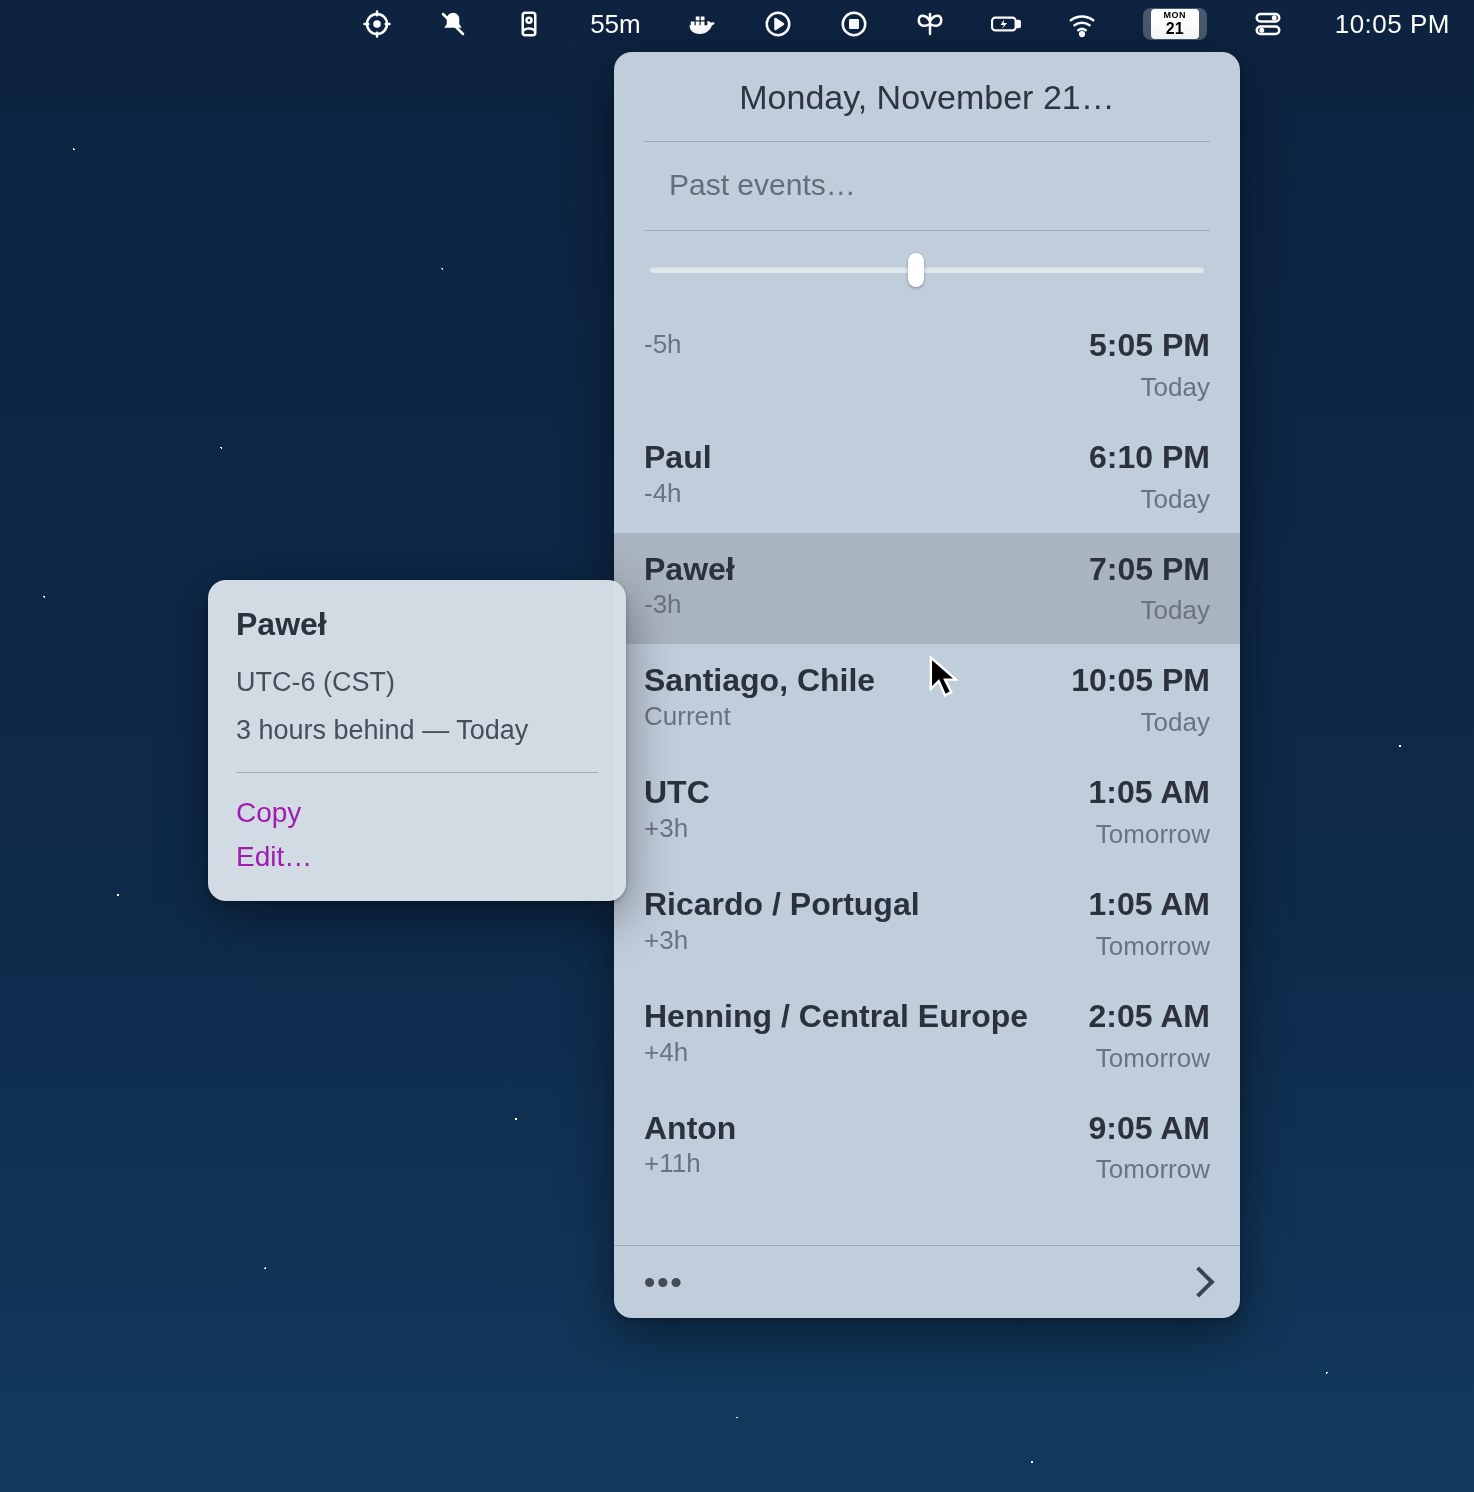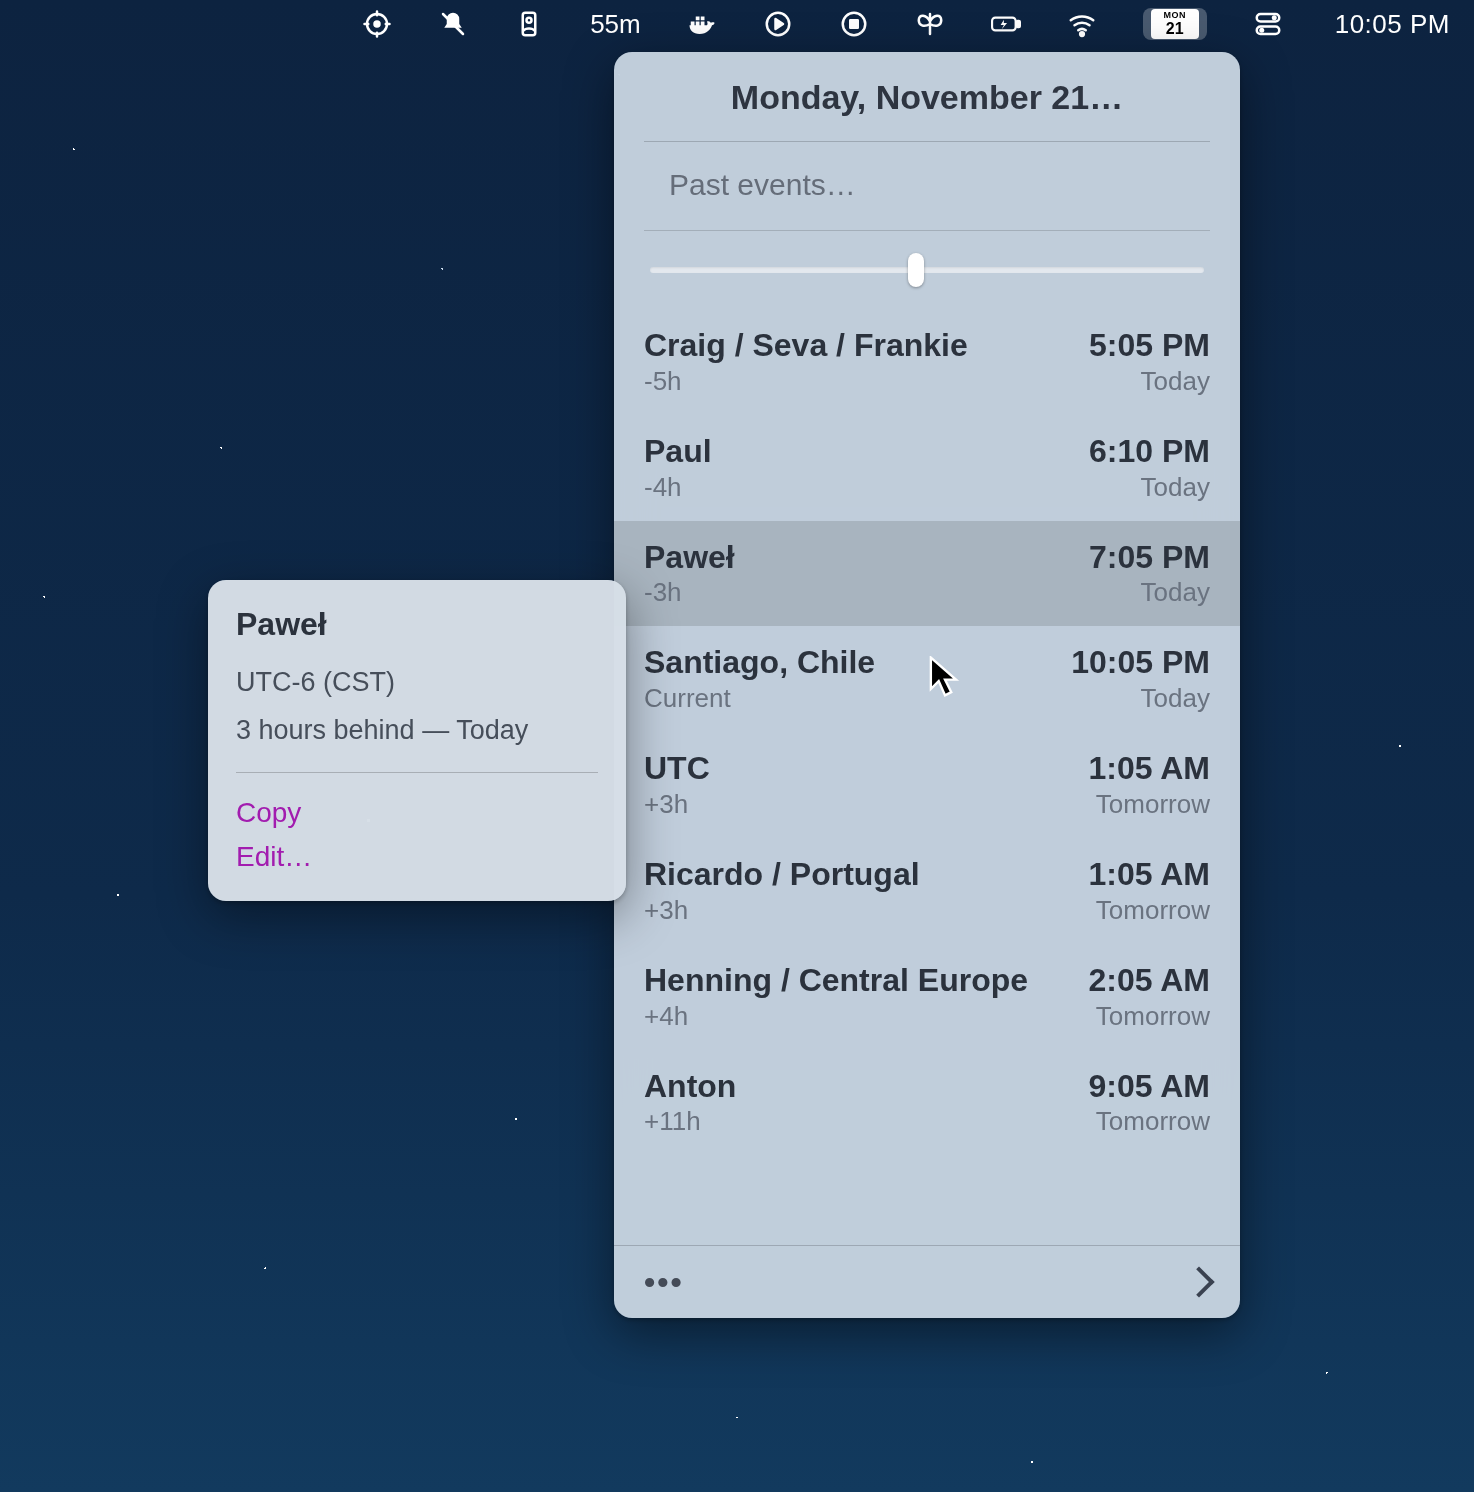--- a/index.html
+++ b/index.html
@@ -44,38 +44,38 @@
   .panel{
     position:absolute;left:614px;top:52px;width:626px;height:1266px;
     background:rgba(200,212,225,.96);
     backdrop-filter:blur(20px);
     border-radius:18px;
     box-shadow:0 2px 5px rgba(0,0,0,.25),0 15px 50px rgba(0,0,0,.45);
     padding:26px 0 0 0;
     display:flex;flex-direction:column;
     color:#3a4250;
   }
-  .panel-title{font-size:34px;font-weight:700;text-align:center;color:#2e3541;padding:0 16px}
+  .panel-title{font-size:34px;font-weight:400;text-align:center;color:#2e3541;padding:0 16px}
   .hr{height:1px;background:rgba(0,0,0,.18);margin:24px 30px 0}
   .past{font-size:30px;color:#656d79;padding:26px 30px 24px;margin-left:25px;}
   .hr2{height:1px;background:rgba(0,0,0,.15);margin:4px 30px 0}
   
   .slider-row{height:78px;display:flex;align-items:center;padding:0 36px;}
   .slider-track{flex:1;height:6px;border-radius:3px;background:rgba(255,255,255,.55);box-shadow:inset 0 1px 2px rgba(0,0,0,.08);position:relative}
   .slider-thumb{position:absolute;left:48%;top:50%;transform:translate(-50%,-50%);width:16px;height:34px;border-radius:8px;background:#fff;box-shadow:0 1px 3px rgba(0,0,0,.35)}
 
   .rows{display:flex;flex-direction:column}
   .tzrow{display:flex;justify-content:space-between;align-items:flex-start;padding:18px 30px 18px 30px}
   .tzrow.hl{background:rgba(0,0,0,.12)}
   .tzrow .left{max-width:390px}
   .tzrow .name{font-size:32px;font-weight:600;color:#2b323d;line-height:1.15}
   .tzrow .off{font-size:26px;color:#6a7380;margin-top:2px}
   .tzrow .right{text-align:right}
   .tzrow .time{font-size:32px;font-weight:600;color:#2b323d;line-height:1.15;white-space:nowrap}
-  .tzrow .day{font-size:26px;color:#6a7380;margin-top:2px}
+  .tzrow .day{font-size:26px;color:#6a7380;margin-top:8px}
 
   .panel-footer{margin-top:auto;border-top:1px solid rgba(0,0,0,.18);height:73px;display:flex;align-items:center;justify-content:space-between;padding:0 30px}
   .dots{font-size:32px;font-weight:700;color:#444b57;letter-spacing:2px;line-height:1}
   .chevron{width:22px;height:22px;border-top:4px solid #3a4250;border-right:4px solid #3a4250;transform:rotate(45deg)}
 
   
   .ctx{
     position:absolute;left:208px;top:580px;width:418px;
     background:rgba(214,222,231,.98);
     border-radius:18px;
@@ -177,21 +177,20 @@
   <div class="hr2"></div>
   <div class="slider-row">
     <div class="slider-track">
       <div class="slider-thumb"></div>
     </div>
   </div>
 
   <div class="rows" id="rows">
       <div class="tzrow">
         <div class="left">
-          <div class="name">Craig / Seva / Frankie</div>
           <div class="off">-5h</div>
         </div>
         <div class="right">
           <div class="time">5:05 PM</div>
           <div class="day">Today</div>
         </div>
       </div>
       <div class="tzrow">
         <div class="left">
           <div class="name">Paul</div>

